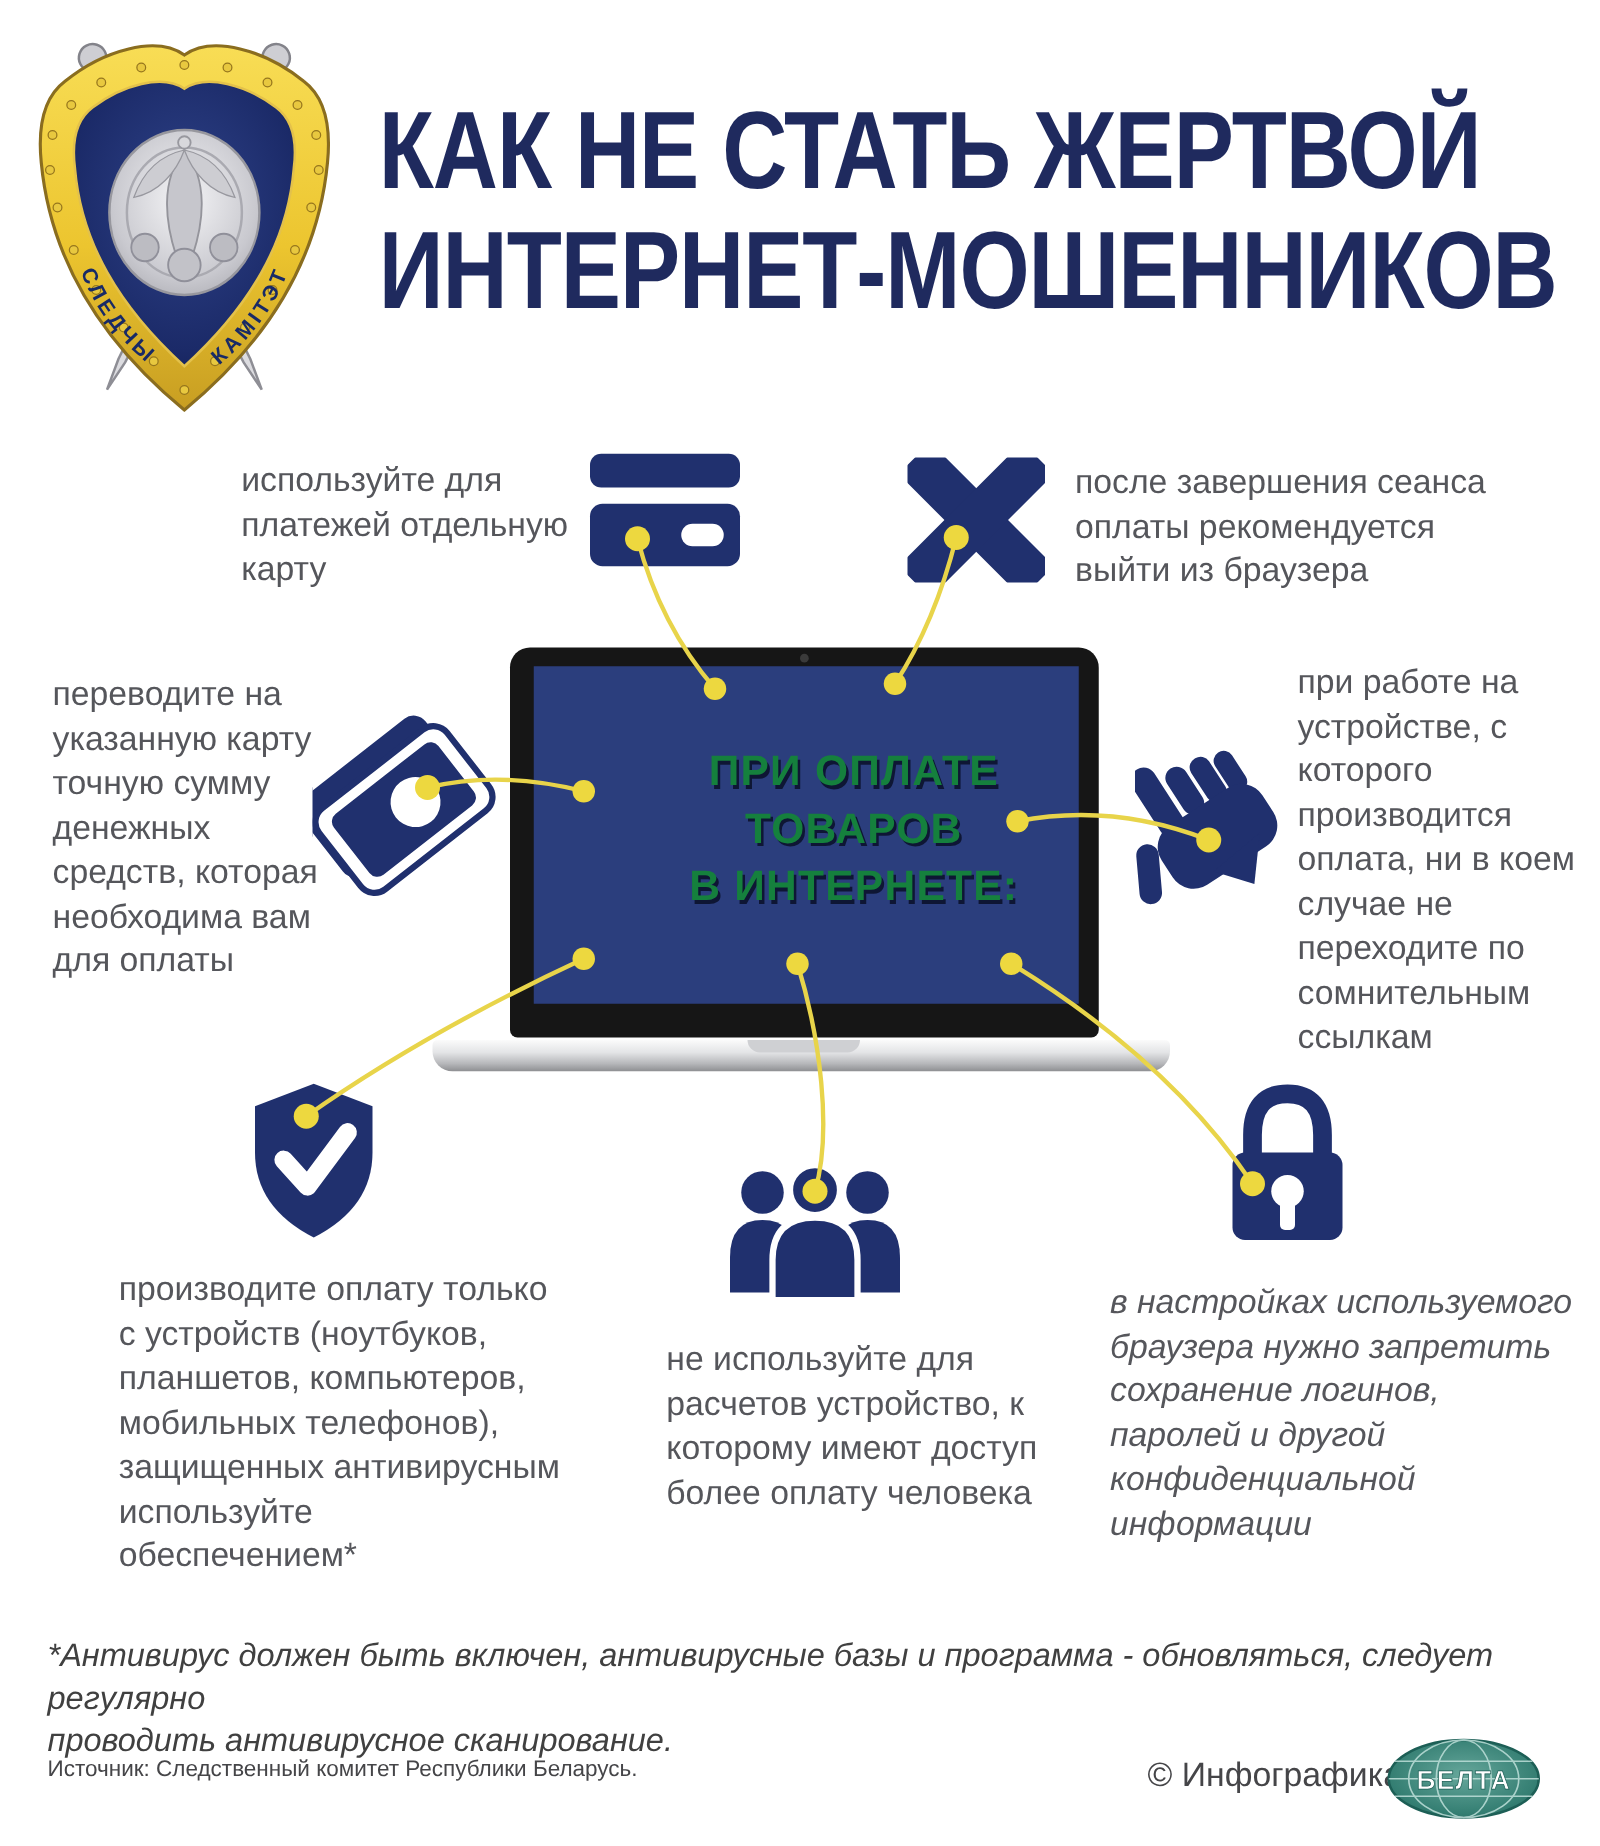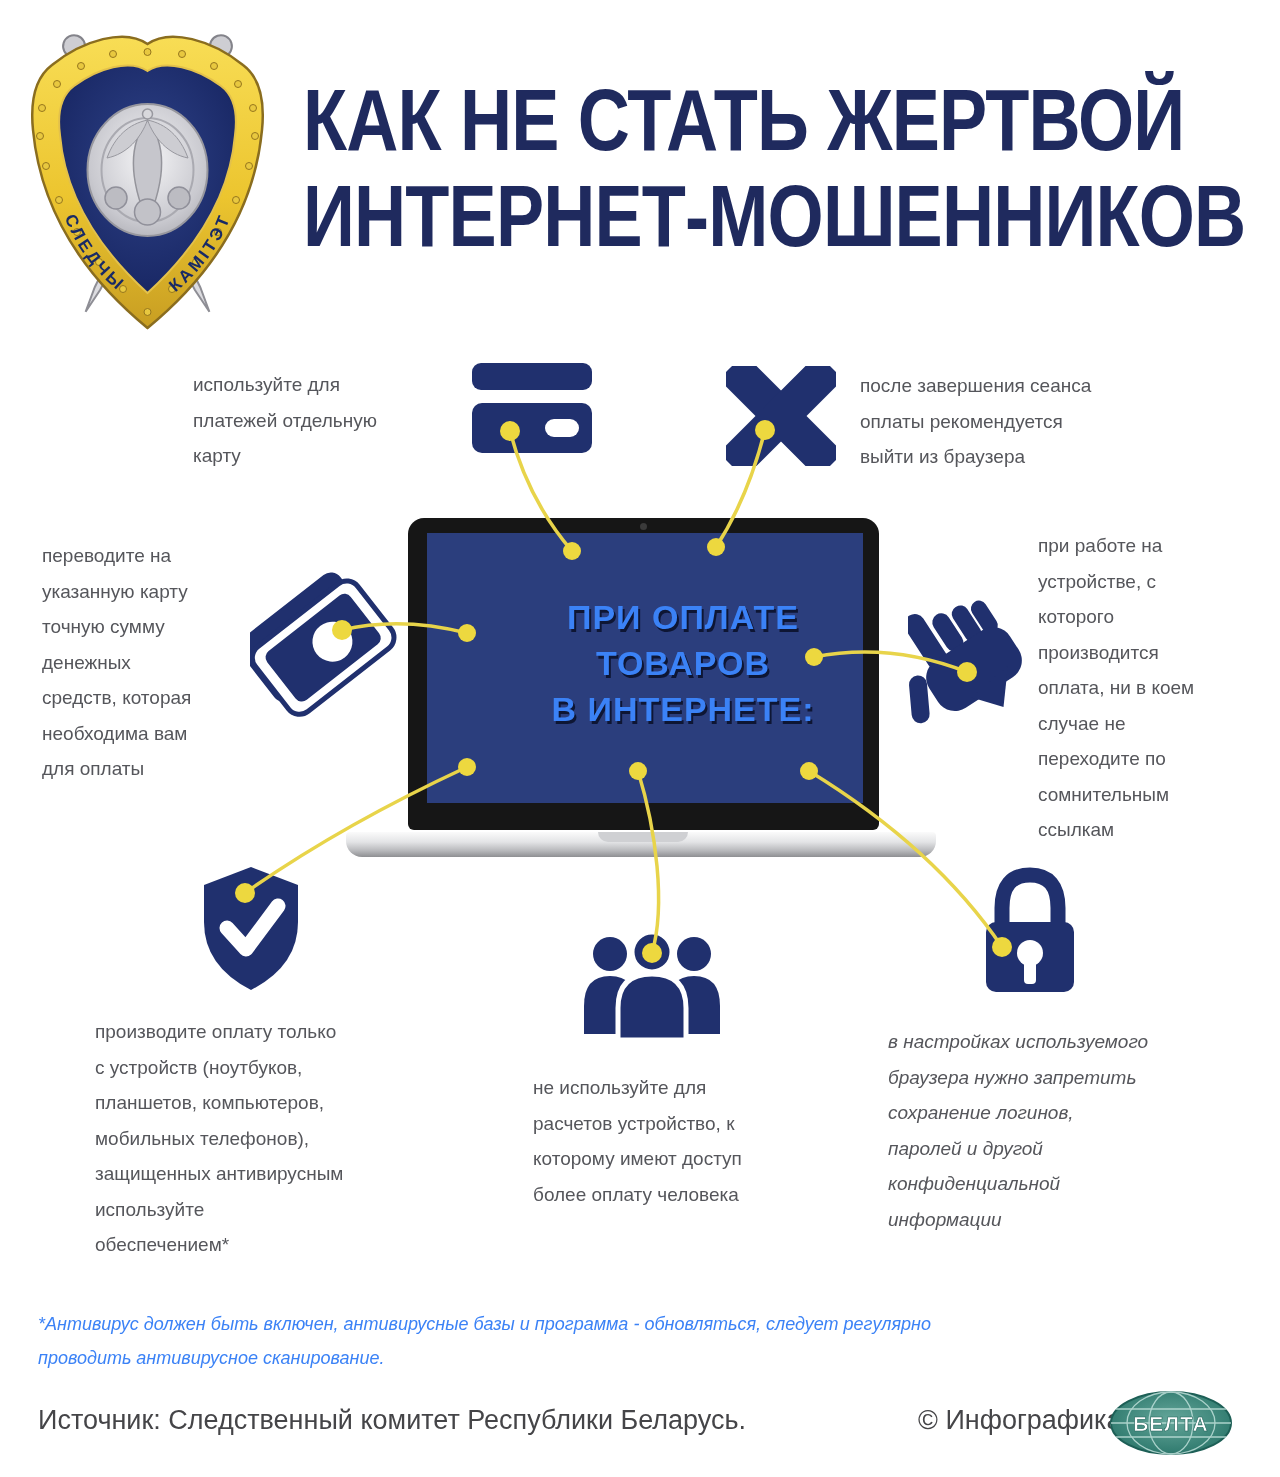--- a/index.html
+++ b/index.html
@@ -21,51 +21,51 @@
                    background:#2b3e7d; z-index:2; }
   #laptop-camera { position:absolute; left:640px; top:523px; width:7px; height:7px;
                    border-radius:50%; background:#3a3a3a; z-index:3; }
   #laptop-base { position:absolute; left:346px; top:832px; width:590px; height:25px;
                  background:linear-gradient(#fbfbfb 0%, #e3e4e6 40%, #b7b8bb 75%, #8e8f92 100%);
                  border-radius:4px 4px 16px 16px; z-index:3; }
   #laptop-notch { position:absolute; left:598px; top:832px; width:90px; height:10px;
                   background:#cfd0d3; border-radius:0 0 10px 10px; z-index:4; }
   #laptop-screen-text { position:absolute; left:427px; top:594px; width:512px; z-index:4;
                         text-align:center; font-size:34px; font-weight:bold; line-height:46px;
-                        letter-spacing:1px; color:#3b82f6; white-space:pre-line;
+                        letter-spacing:1px; color:#15803d; white-space:pre-line;
                         text-shadow:2px 3px 0 #0e1634; }
 
   
   .icon { position:absolute; z-index:5; }
   #icon-card   { left:471px; top:362px; }
   #icon-x      { left:726px; top:366px; }
   #icon-money  { left:250px; top:572px; }
   #icon-hand   { left:908px; top:590px; }
   #icon-shield { left:201px; top:864px; }
   #icon-people { left:580px; top:928px; }
   #icon-lock   { left:985px; top:866px; }
 
   
   #connectors { position:absolute; left:0; top:0; z-index:8; pointer-events:none; }
 
   
-  .tip { position:absolute; font-size:19px; line-height:35.5px; color:#55565b;
+  .tip { position:absolute; font-size:27px; line-height:35.5px; color:#55565b;
          white-space:pre-line; z-index:6; }
   #tip-0 { left:193px; top:367px; }
   #tip-1 { left:860px; top:368px; }
   #tip-2 { left:42px;  top:538px; }
   #tip-3 { left:1038px; top:528px; }
   #tip-4 { left:95px;  top:1014px; }
   #tip-5 { left:533px; top:1070px; }
   #tip-6 { left:888px; top:1024px;font-style:italic; }
 
   
-  #footnote { position:absolute; left:38px; top:1307px; font-size:18px; line-height:34px;
-              font-style:italic; color:#3b82f6; white-space:pre-line; }
-  #source { position:absolute; left:38px; top:1405px; font-size:27px; color:#454548; }
+  #footnote { position:absolute; left:38px; top:1307px; font-size:26px; line-height:34px;
+              font-style:italic; color:#404040; white-space:pre-line; }
+  #source { position:absolute; left:38px; top:1405px; font-size:18px; color:#454548; }
   #copyright { position:absolute; left:918px; top:1405px; font-size:27px; color:#454548; }
   #belta-logo { position:absolute; left:1108px; top:1390px; }
 </style>
 </head>
 <body>
 
 <div id="canvas">
 
   <svg id="emblem" width="265" height="330" viewBox="0 0 265 330">
     <defs>

